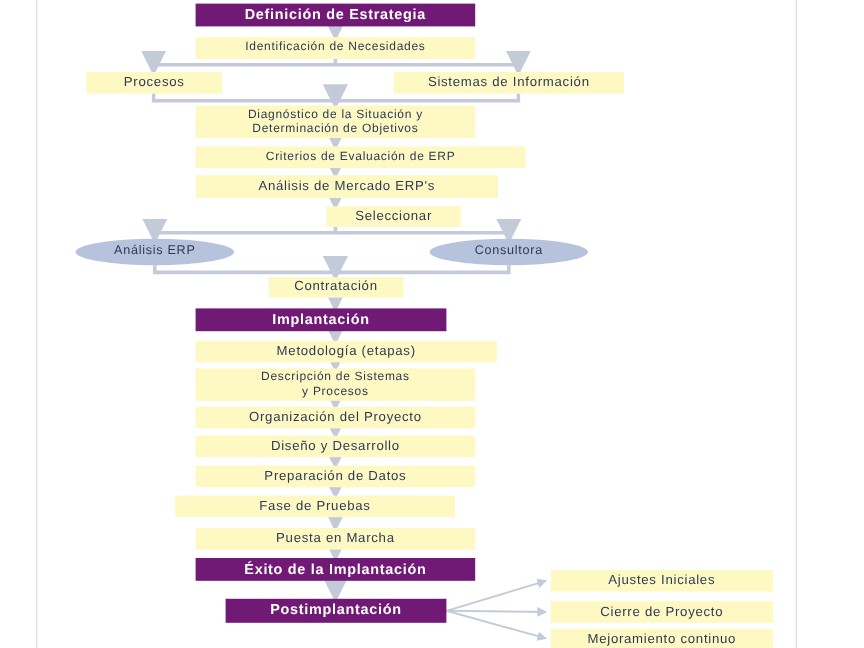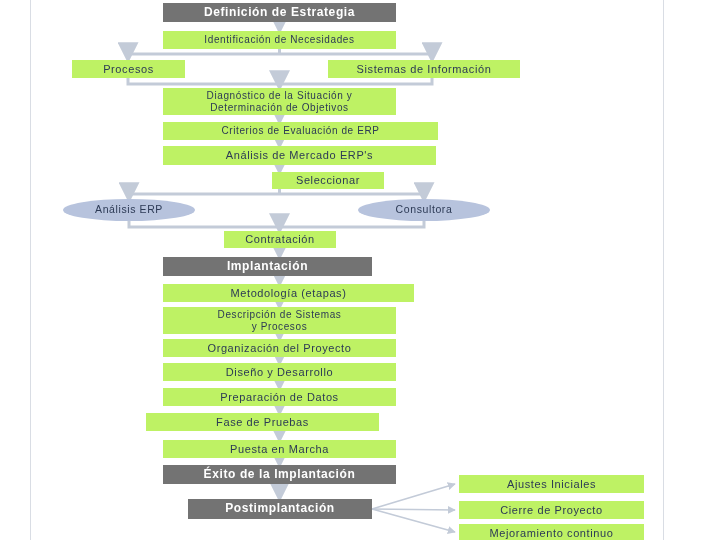--- a/index.html
+++ b/index.html
@@ -35,27 +35,27 @@
     box-sizing: border-box;
     display: flex;
     align-items: center;
     justify-content: center;
     text-align: center;
     letter-spacing: 0.6px;
     line-height: 1.12;
     white-space: pre-line;
   }
   .node.light {
-    background: #bef264;
+    background: #fef9c3;
     color: #2c3a55;
     font-size: 11px;
     font-weight: 400;
   }
   .node.dark {
-    background: #737373;
+    background: #701a75;
     color: #ffffff;
     font-size: 12px;
     font-weight: 700;
   }
   .node.ellipse {
     background: #b7c3dd;
     color: #2c3a55;
     font-size: 10.5px;
     border-radius: 50%;
   }
@@ -131,21 +131,21 @@
   </svg>
 
   <div id="nodes">
       <div class="node dark" style="left: 163px; top: 3px; width: 233px; height: 19px;">Definición de Estrategia</div>
       <div class="node light small" style="left: 163px; top: 31px; width: 233px; height: 18px;">Identificación de Necesidades</div>
       <div class="node light" style="left: 72px; top: 60px; width: 113px; height: 18px;">Procesos</div>
       <div class="node light" style="left: 328px; top: 60px; width: 192px; height: 18px;">Sistemas de Información</div>
       <div class="node light small" style="left: 163px; top: 88px; width: 233px; height: 27px;">Diagnóstico de la Situación y
 Determinación de Objetivos</div>
       <div class="node light small" style="left: 163px; top: 122px; width: 275px; height: 18px;">Criterios de Evaluación de ERP</div>
-      <div class="node light" style="left: 163px; top: 146px; width: 273px; height: 19px;">Análisis de Mercado ERP's</div>
+      <div class="node light" style="left: 163px; top: 146px; width: 252px; height: 19px;">Análisis de Mercado ERP's</div>
       <div class="node light" style="left: 224px; top: 172px; width: 112px; height: 17px; margin-left: 48px;">Seleccionar</div>
       <div class="node ellipse light" style="left: 63px; top: 199px; width: 132px; height: 22px;">Análisis ERP</div>
       <div class="node ellipse light" style="left: 358px; top: 199px; width: 132px; height: 22px;">Consultora</div>
       <div class="node light" style="left: 224px; top: 231px; width: 112px; height: 17px;">Contratación</div>
       <div class="node dark" style="left: 163px; top: 257px; width: 209px; height: 19px;">Implantación</div>
       <div class="node light" style="left: 163px; top: 284px; width: 251px; height: 18px;">Metodología (etapas)</div>
       <div class="node light small" style="left: 163px; top: 307px; width: 233px; height: 27px;">Descripción de Sistemas
 y Procesos</div>
       <div class="node light" style="left: 163px; top: 339px; width: 233px; height: 18px;">Organización del Proyecto</div>
       <div class="node light" style="left: 163px; top: 363px; width: 233px; height: 18px;">Diseño y Desarrollo</div>

